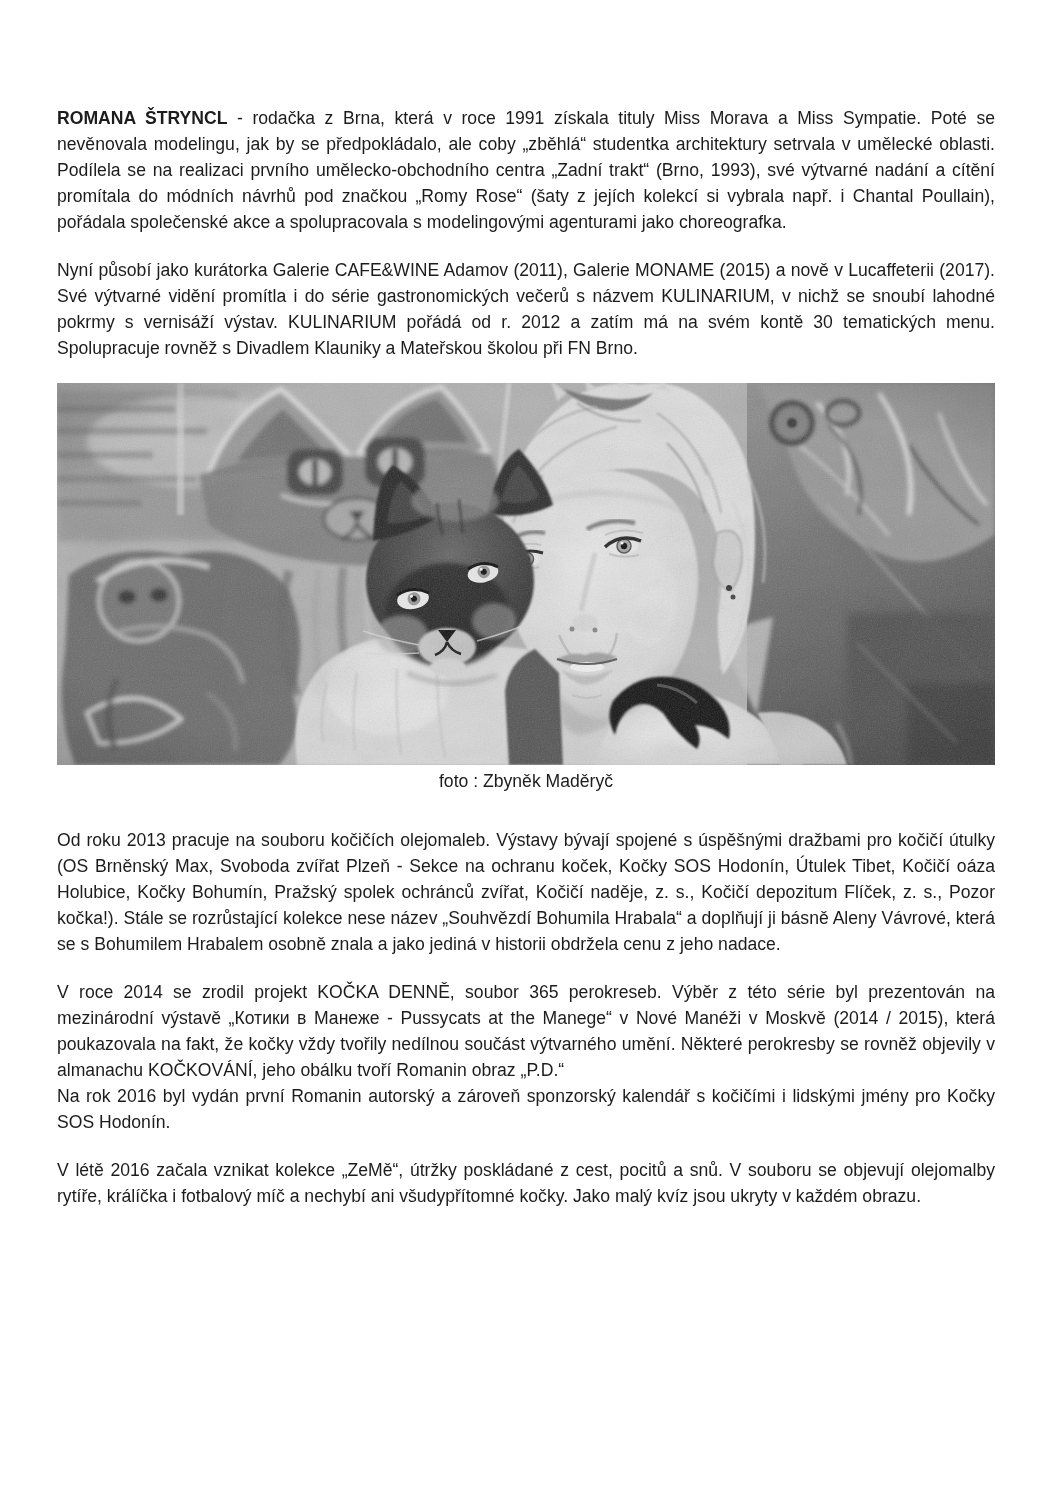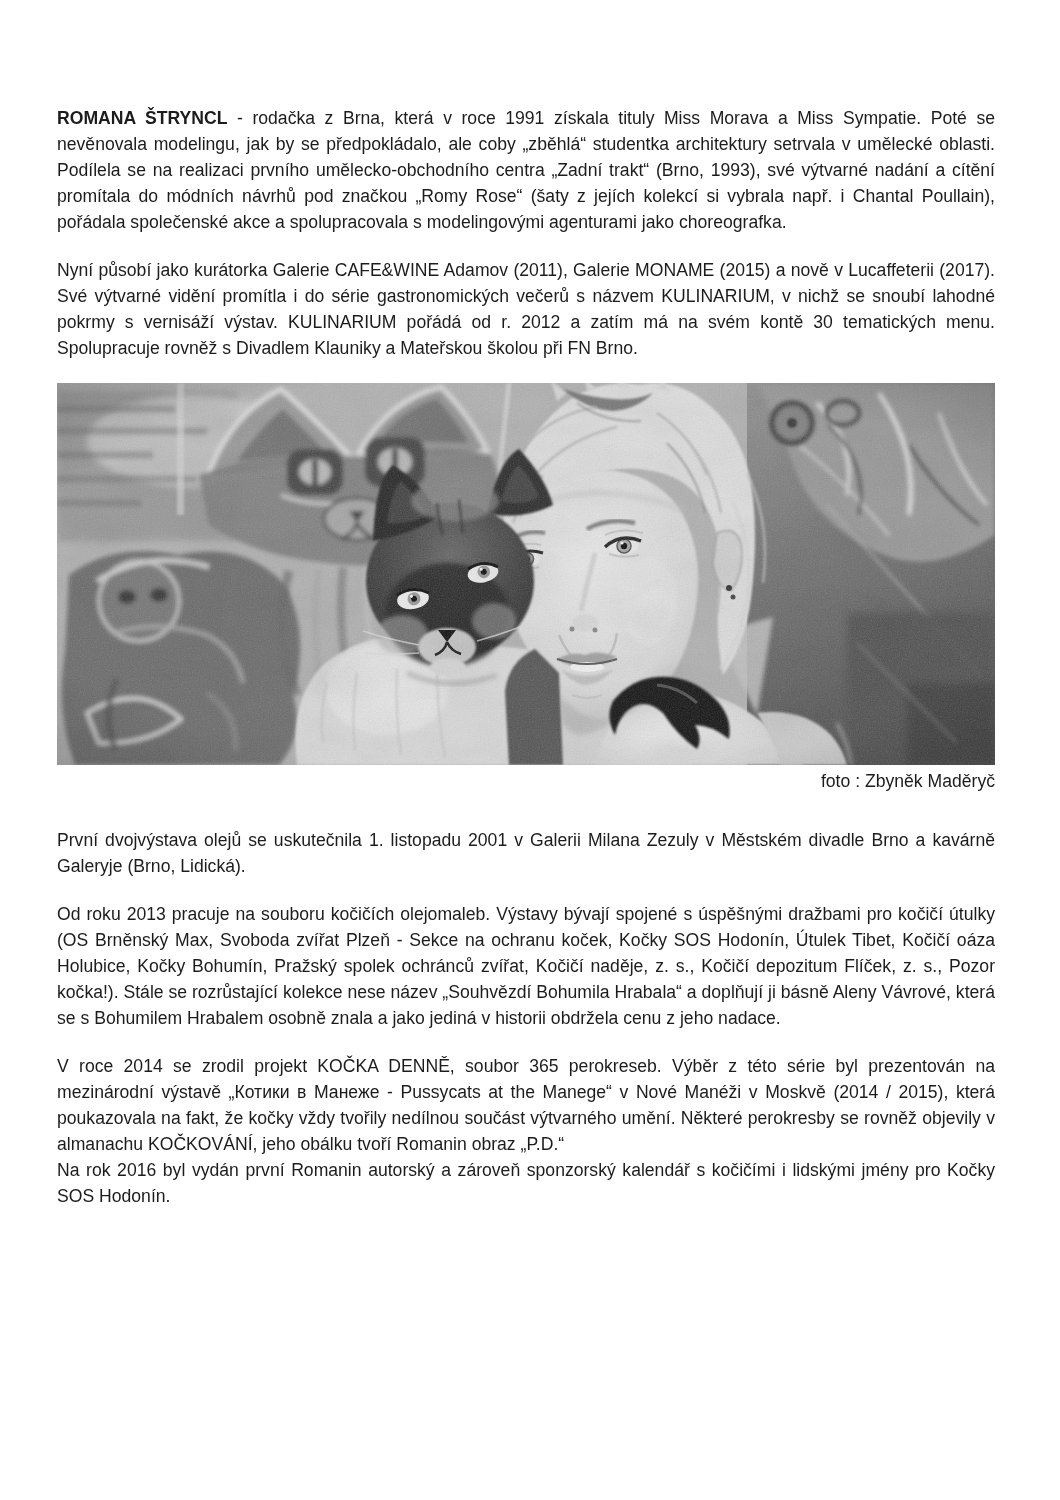--- a/index.html
+++ b/index.html
@@ -25,21 +25,21 @@
   .photo-figure {
     margin:20px 0 0 0;
     width:938px; height:382px;
     line-height:0;
   }
   .photo-figure svg {
     display:block;
     filter:grayscale(1) contrast(1.05) brightness(1.01);
   }
   .caption {
-    text-align:right;
+    text-align:center;
     margin:3px 0 33px 0;
     line-height:26px;
   }
 </style>
 </head>
 <body>
 
 <div class="page">
 
   <p class="para"><strong>ROMANA ŠTRYNCL</strong><span> - rodačka z Brna, která v roce 1991 získala tituly Miss Morava a Miss Sympatie. Poté se nevěnovala modelingu, jak by se předpokládalo, ale coby „zběhlá“ studentka architektury setrvala v umělecké oblasti. Podílela se na realizaci prvního umělecko-obchodního centra „Zadní trakt“ (Brno, 1993), své výtvarné nadání a cítění promítala do módních návrhů pod značkou „Romy Rose“ (šaty z jejích kolekcí si vybrala např. i Chantal Poullain), pořádala společenské akce a spolupracovala s modelingovými agenturami jako choreografka.</span></p>
@@ -293,18 +293,18 @@
       </g>
 
       <rect width="938" height="382" filter="url(#blotchf)" opacity="0.16" style="mix-blend-mode:multiply"></rect>
       <rect width="938" height="382" filter="url(#grainf)" opacity="0.24"></rect>
       <rect width="938" height="382" fill="url(#vigng)"></rect>
     </svg>
   </figure>
 
   <div class="caption">foto : Zbyněk Maděryč</div>
 
-  <p class="para">První dvojvýstava olejů se uskutečnila 1. listopadu 2001 v Galerii Milana Zezuly v Městském divadle Brno a kavárně Galeryje (Brno, Lidická).</p>
   <p class="para">Od roku 2013 pracuje na souboru kočičích olejomaleb. Výstavy bývají spojené s úspěšnými dražbami pro kočičí útulky (OS Brněnský Max, Svoboda zvířat Plzeň - Sekce na ochranu koček, Kočky SOS Hodonín, Útulek Tibet, Kočičí oáza Holubice, Kočky Bohumín, Pražský spolek ochránců zvířat, Kočičí naděje, z. s., Kočičí depozitum Flíček, z. s., Pozor kočka!). Stále se rozrůstající kolekce nese název „Souhvězdí Bohumila Hrabala“ a doplňují ji básně Aleny Vávrové, která se s Bohumilem Hrabalem osobně znala a jako jediná v historii obdržela cenu z jeho nadace.</p>
   <p class="para">V roce 2014 se zrodil projekt KOČKA DENNĚ, soubor 365 perokreseb. Výběr z této série byl prezentován na mezinárodní výstavě „Котики в Манеже - Pussycats at the Manege“ v Nové Manéži v Moskvě (2014 / 2015), která poukazovala na fakt, že kočky vždy tvořily nedílnou součást výtvarného umění. Některé perokresby se rovněž objevily v almanachu KOČKOVÁNÍ, jeho obálku tvoří Romanin obraz „P.D.“
 Na rok 2016 byl vydán první Romanin autorský a zároveň sponzorský kalendář s kočičími i lidskými jmény pro Kočky SOS Hodonín.</p>
+  <p class="para">V létě 2016 začala vznikat kolekce „ZeMě“, útržky poskládané z cest, pocitů a snů. V souboru se objevují olejomalby rytíře, králíčka i fotbalový míč a nechybí ani všudypřítomné kočky. Jako malý kvíz jsou ukryty v každém obrazu.</p>
 
 </div>
 
 </body></html>

